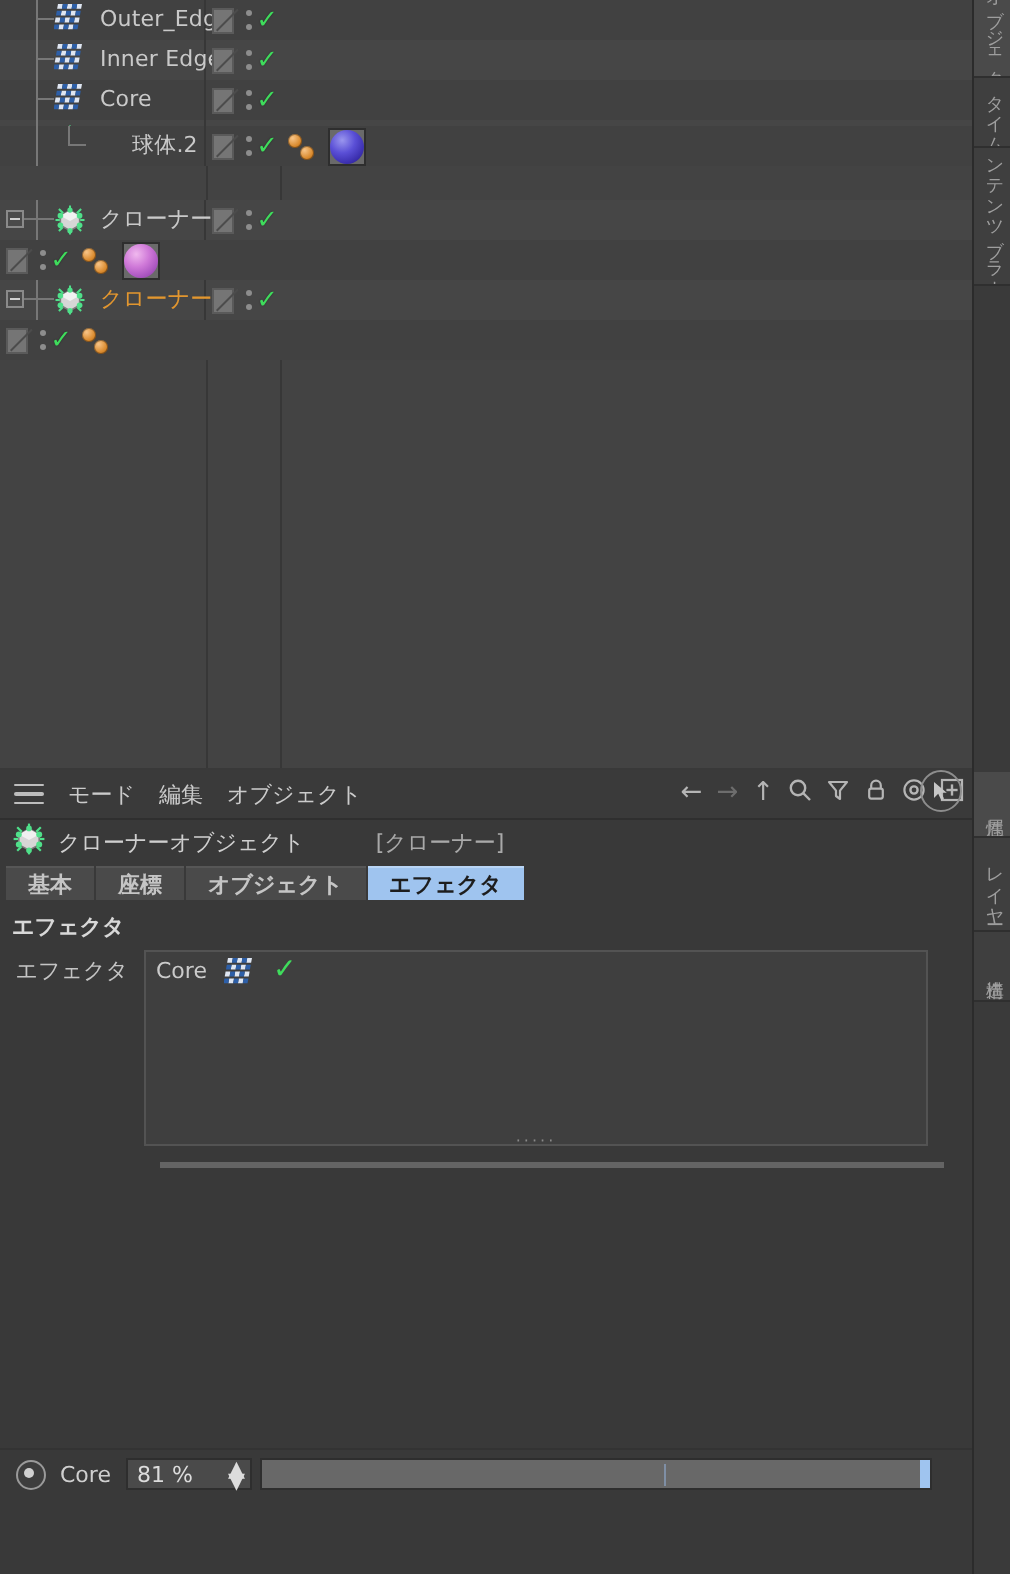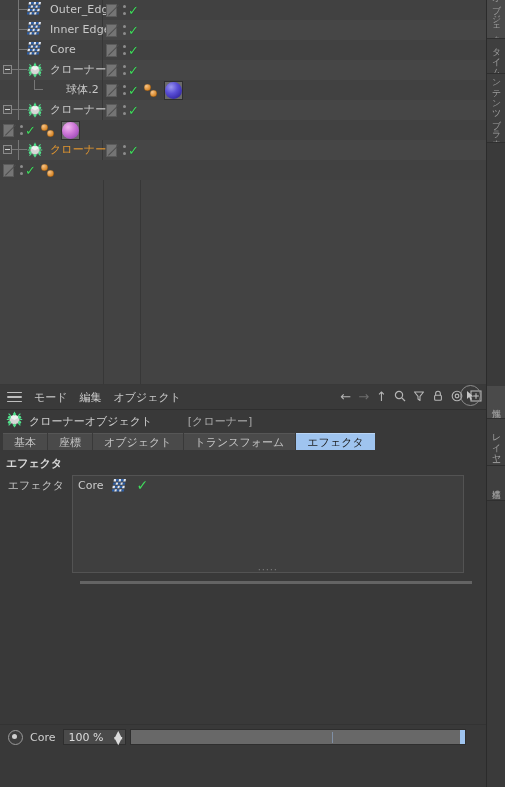--- a/index.html
+++ b/index.html
@@ -83,21 +83,21 @@
   .tbi{color:#b5b5b5;font-size:13px;line-height:14px;display:inline-block;}
   .tbi.dim{color:#6d6d6d;}
 
   .am-title{height:22px;display:flex;align-items:center;padding-left:6px;background:#393939;}
   .am-title .t{margin-left:6px;font-size:11px;color:#cfcfcf;}
   .am-title .t em{font-style:normal;color:#a9a9a9;padding-left:32px;}
 
   .tabs{height:17px;margin:1px 3px 0 3px;display:flex;align-items:stretch;}
   .tab{flex:0 0 auto;padding:0 11px;display:flex;align-items:center;justify-content:center;
        background:#4a4a4a;color:#c5c5c5;font-size:11px;margin-right:1px;
-       border-top:1px solid #565656;cursor:default;}
+       border-top:1px solid #565656;cursor:default;font-weight:bold;}
   .tab.on{background:#9fc4ef;color:#1d1d1d;border-top-color:#b9d5f5;}
 
   .sect{margin:6px 0 0 6px;font-size:11px;color:#d8d8d8;font-weight:bold;}
   .field-row{display:flex;align-items:flex-start;margin-top:4px;}
   .field-lbl{width:64px;text-align:right;font-size:11px;color:#c4c4c4;padding-top:3px;}
   .listbox{margin-left:8px;width:392px;height:98px;background:#3f3f3f;border:1px solid #535353;
            position:relative;box-sizing:border-box;}
   .listitem{display:flex;align-items:center;height:18px;padding-left:5px;gap:9px;}
   .listitem .nm{font-size:11px;color:#cacaca;}
   .li-eff{width:15px;height:13px;position:relative;}
@@ -314,21 +314,21 @@
             <div class="boxcell">
               <div class="editbox"></div>
               <div class="dots">
                 <i></i>
                 <i></i>
               </div>
               <div class="tick">✓</div>
             </div>
             <div class="tags"></div>
           </div>
-          <div class="row plain" style="top: 80px;">
+          <div class="row plain" style="top: 63px;">
             <div class="tree-gutter">
               <div class="rail"></div>
               <div class="rail2"></div>
               <div class="elbow2"></div>
               <div style="position:absolute;left:43px;top:2px"><span class="ic-sphere"></span></div>
               <div class="lbl" style="position:absolute;left:61px;top:3px">球体.2</div>
             </div>
             <div class="boxcell">
               <div class="editbox"></div>
               <div class="dots">
@@ -528,21 +528,20 @@
             <circle cx="8.5" cy="14.2" r="1.4" fill="#4fe08a"></circle>
         </svg>
       </span>
       <span class="t"><span>クローナーオブジェクト</span> <em>[クローナー]</em></span>
     </div>
 
     <div class="tabs" id="am-tabs">
         <div class="tab">基本</div>
         <div class="tab">座標</div>
         <div class="tab">オブジェクト</div>
-        <div class="tab">トランスフォーム</div>
         <div class="tab on">エフェクタ</div>
       </div>
 
     <div class="sect">エフェクタ</div>
 
     <div class="field-row">
       <div class="field-lbl">エフェクタ</div>
       <div class="listbox">
         <div class="listitem">
           <span class="nm">Core</span>
@@ -585,21 +584,21 @@
             <path d="M2 1 L2 9 L4.1 6.9 L5.6 10 L7 9.3 L5.5 6.4 L8.4 6.4 Z" fill="#c6c6c6"></path>
           </svg>
       </div>
     </div>
     <div style="position:absolute;left:80px;top:196px;width:392px;height:3px;background:#8f8f8f;opacity:.5;"></div>
 
     <div class="bottom">
       <div class="radio"></div>
       <div class="b-lbl">Core</div>
       <div class="numbox">
-        <span>100 %</span>
+        <span>81 %</span>
         <span class="spin">
             <b style="font-weight:normal">▲</b>
             <b style="font-weight:normal">▼</b>
           </span>
       </div>
       <div class="slider">
         <div class="tickmark"></div>
         <div class="handle"></div>
       </div>
     </div>

